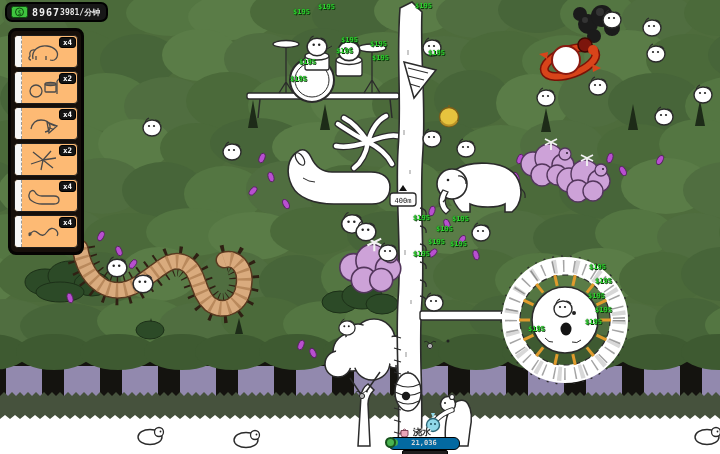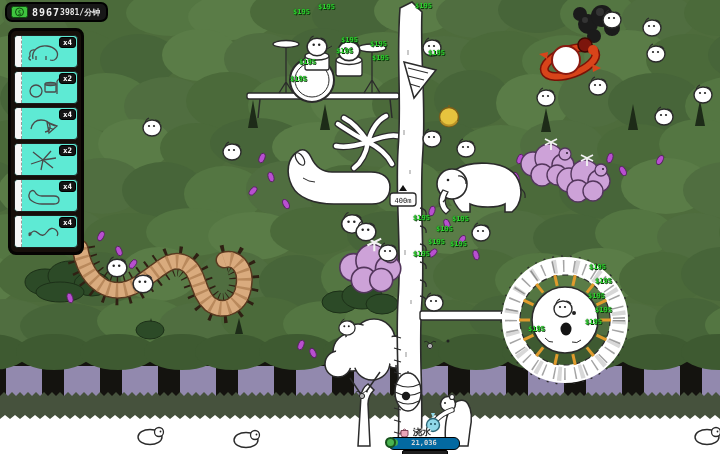--- a/index.html
+++ b/index.html
@@ -18,21 +18,21 @@
   
   #chapter-badge{position:absolute;left:89px;top:5px;z-index:10;width:56px;height:20px;
                  background:linear-gradient(#97713f,#7b5830);border:2px solid #2e2012;border-radius:4px;
                  box-shadow:inset 0 0 0 1px #5a3f22;display:flex;align-items:center;justify-content:center;}
   #chapter-badge .txt{font:700 10px "DejaVu Sans",sans-serif;color:#d6d6d6;text-shadow:1px 1px 0 #181008;}
   .nail{position:absolute;width:3px;height:3px;border-radius:50%;background:#241708;}
   
   #item-panel{position:absolute;left:8px;top:28px;z-index:10;width:64px;background:#160f0a;
               border:3px solid #050302;border-radius:8px;padding:4px 3px;display:flex;
               flex-direction:column;gap:3px;}
-  .card{position:relative;height:31px;background:#5eead4;border:1.5px solid #1d1d1d;border-radius:4px;overflow:hidden;}
+  .card{position:relative;height:31px;background:#fdba74;border:1.5px solid #1d1d1d;border-radius:4px;overflow:hidden;}
   .card::before{content:"";position:absolute;left:0;top:0;bottom:0;width:6px;background:#f6f6f6;
                 border-right:1px dashed #9a9a9a;}
   .card svg{position:absolute;left:8px;top:2px;}
   .count-badge{position:absolute;top:1px;right:1px;background:#141414;border:1px solid #000;border-radius:3px;
                color:#fff;font:700 7.5px "DejaVu Sans Mono",monospace;padding:0 3px;line-height:9px;z-index:2;}
   
   #water-label{position:absolute;left:398px;top:426px;z-index:10;display:flex;align-items:center;gap:2px;}
   #water-label .txt{font:700 9px "DejaVu Sans",sans-serif;color:#2b2b2b;
                     text-shadow:0 0 2px #fff,1px 1px 0 #fff,-1px -1px 0 #fff;}
   #progress-bar{position:absolute;left:388px;top:437px;z-index:10;width:70px;height:11px;background:#0369a1;

